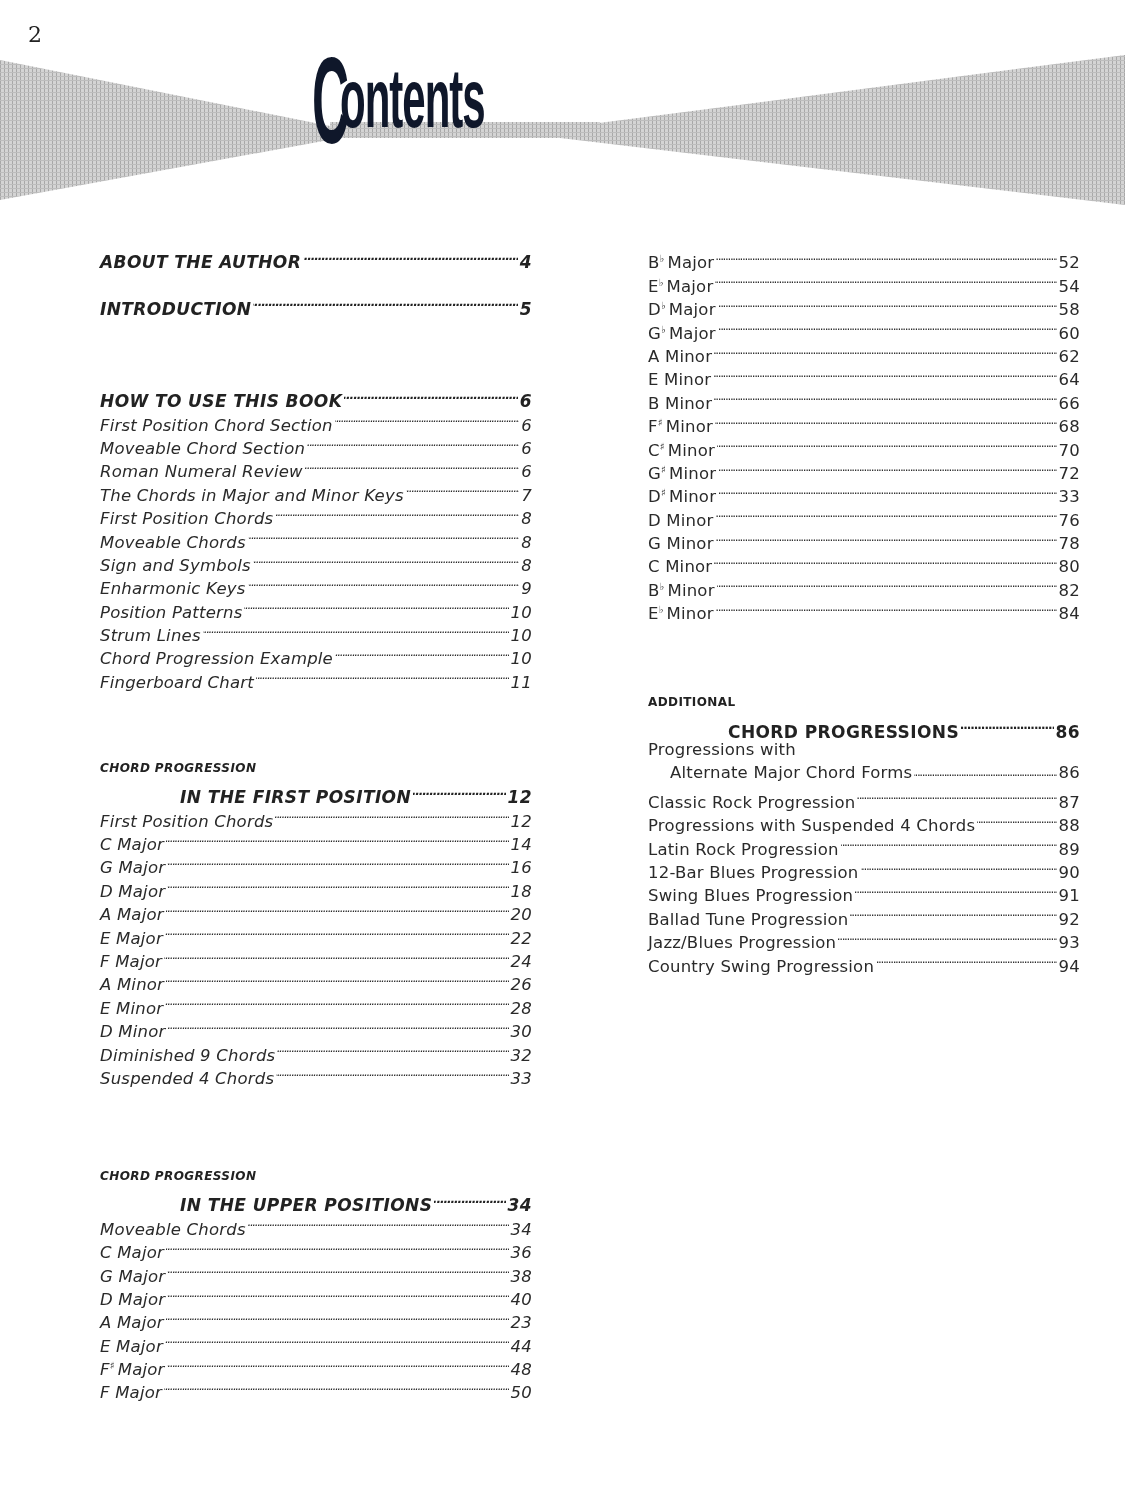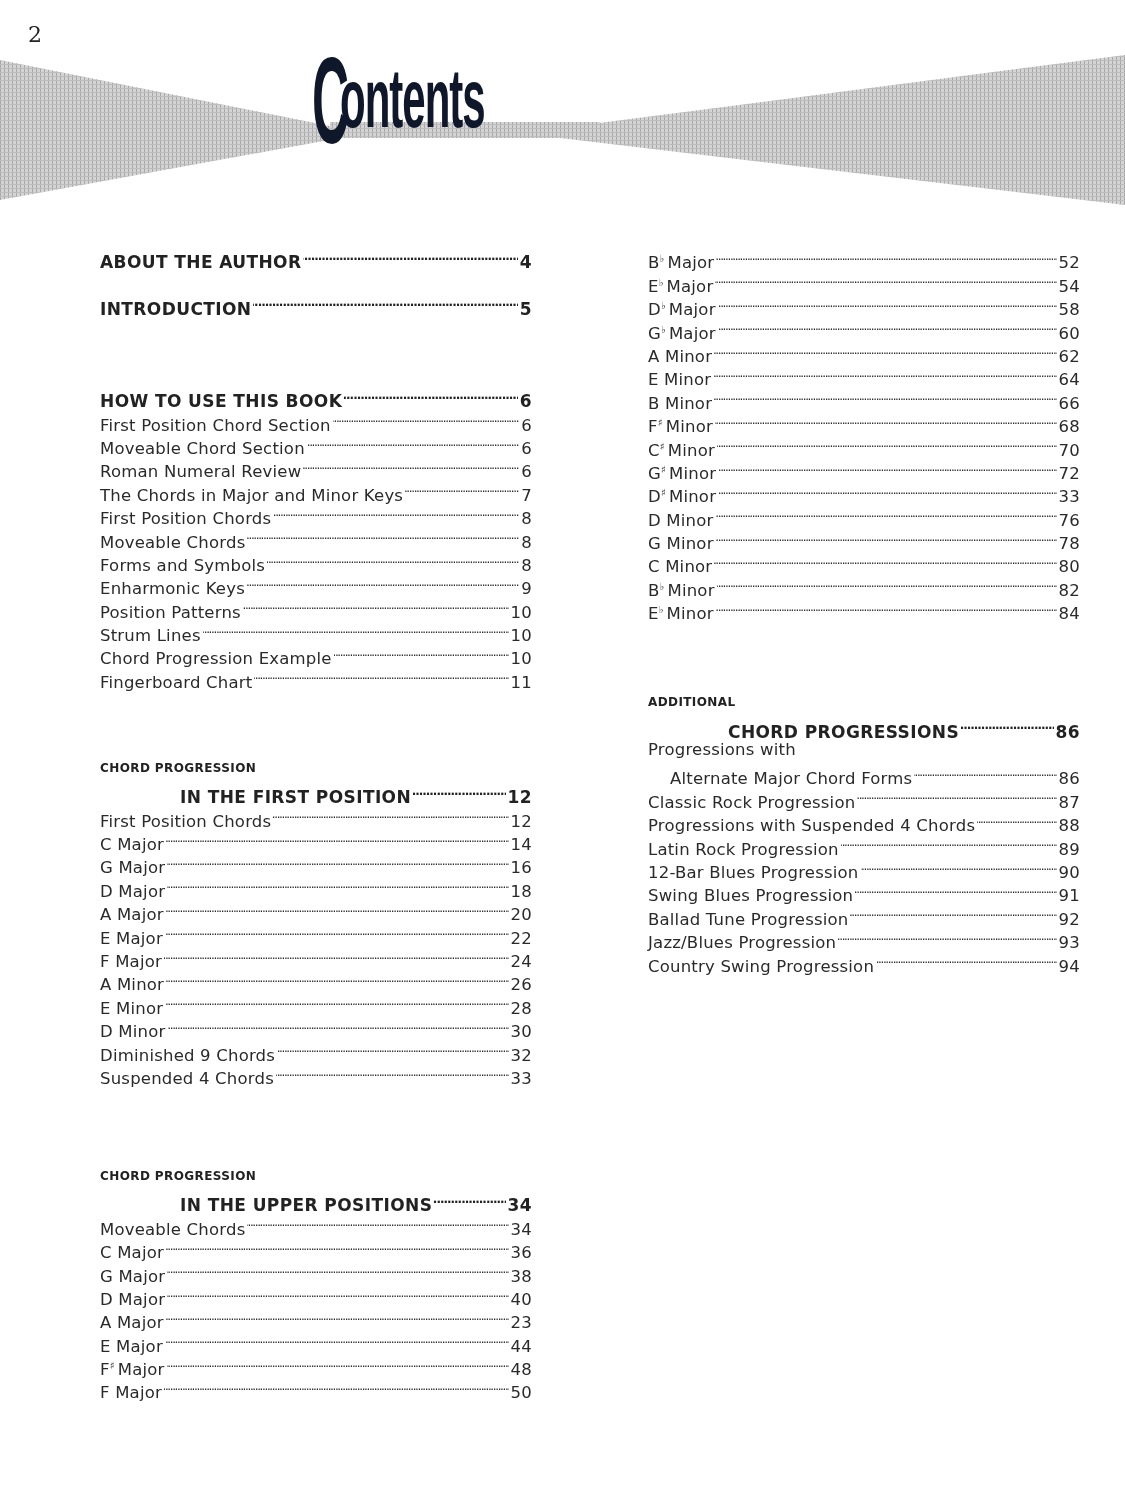--- a/index.html
+++ b/index.html
@@ -5,31 +5,31 @@
   html, body { margin: 0; padding: 0; }
   body { width: 1125px; height: 1500px; background: #ffffff; position: relative; overflow: hidden;
          font-family: "DejaVu Sans", sans-serif; color: #2a2a2a; }
   .page-number { position: absolute; left: 28px; top: 22px; font-family: "DejaVu Serif", serif; font-size: 22px; color: #222; }
   .banner { position: absolute; left: 0; top: 0; width: 1125px; height: 230px; }
   .title { position: absolute; left: 312px; top: 40px; font-family: Liberation Sans, sans-serif; font-weight: bold;
            color: #0f172a; letter-spacing: -2px; }
   .title .big-c { font-size: 122px; display: inline-block; transform: scaleX(0.42); transform-origin: left bottom; margin-right: -58px; vertical-align: bottom; line-height: 1; }
   .title .rest { font-size: 84px; display: inline-block; transform: scaleX(0.5); transform-origin: left bottom; vertical-align: bottom; line-height: 1; position: relative; top: -22px; }
   .col { position: absolute; width: 432px; }
-  .col-left { left: 100px; top: 245px; }
+  .col-left { left: 100px; top: 245px; font-style: italic; }
   .col-right { left: 648px; top: 245px; }
   .entry { display: flex; align-items: baseline; font-size: 16.5px; height: 23.4px; line-height: 23.4px; white-space: nowrap; letter-spacing: 0.2px; }
   .entry .label { flex: 0 0 auto; padding-right: 2px; }
   .entry .dots { flex: 1 1 auto; overflow: hidden; height: 23.4px; position: relative; }
   .entry .dots::after { content: ". . . . . . . . . . . . . . . . . . . . . . . . . . . . . . . . . . . . . . . . . . . . . . . . . . . . . . . . . . . . . . . . . . . . . . . . . . . . . . . . . . . . . . . . . . . . . . . . . . . . . . . . . . . . . . . . . . . . . . . . . . . . . . . . . . . . . . . . . . . . . . . . . . ."; position: absolute; right: 0; letter-spacing: -2.6px; font-size: 12px; }
   .entry .page { flex: 0 0 auto; padding-left: 2px; text-align: right; }
   .heading { font-weight: bold; font-size: 17px; letter-spacing: 0.4px; color: #222; }
   .heading-line2 { padding-left: 80px; }
   .heading-first { font-weight: bold; font-size: 12px; letter-spacing: 0.4px; height: 24px; line-height: 24px; color: #222; }
-  .indent { padding-left: 22px; }
+  .indent { padding-left: 22px; align-items: flex-end; }
   .spacer-sm { height: 23px; }
   .spacer-lg { height: 56px; }
   sup.acc { font-size: 10px; vertical-align: 6px; margin-left: 0px; margin-right: 3px; }
 </style>
 </head>
 <body>
 
 <div class="page-number">2</div>
 
 <svg class="banner" viewBox="0 0 1125 230" preserveAspectRatio="none">
@@ -94,21 +94,21 @@
         <span class="label">First Position Chords</span>
         <span class="dots"></span>
         <span class="page">8</span>
       </div>
       <div class="entry">
         <span class="label">Moveable Chords</span>
         <span class="dots"></span>
         <span class="page">8</span>
       </div>
       <div class="entry">
-        <span class="label">Forms and Symbols</span>
+        <span class="label">Sign and Symbols</span>
         <span class="dots"></span>
         <span class="page">8</span>
       </div>
       <div class="entry">
         <span class="label">Enharmonic Keys</span>
         <span class="dots"></span>
         <span class="page">9</span>
       </div>
       <div class="entry">
         <span class="label">Position Patterns</span>

